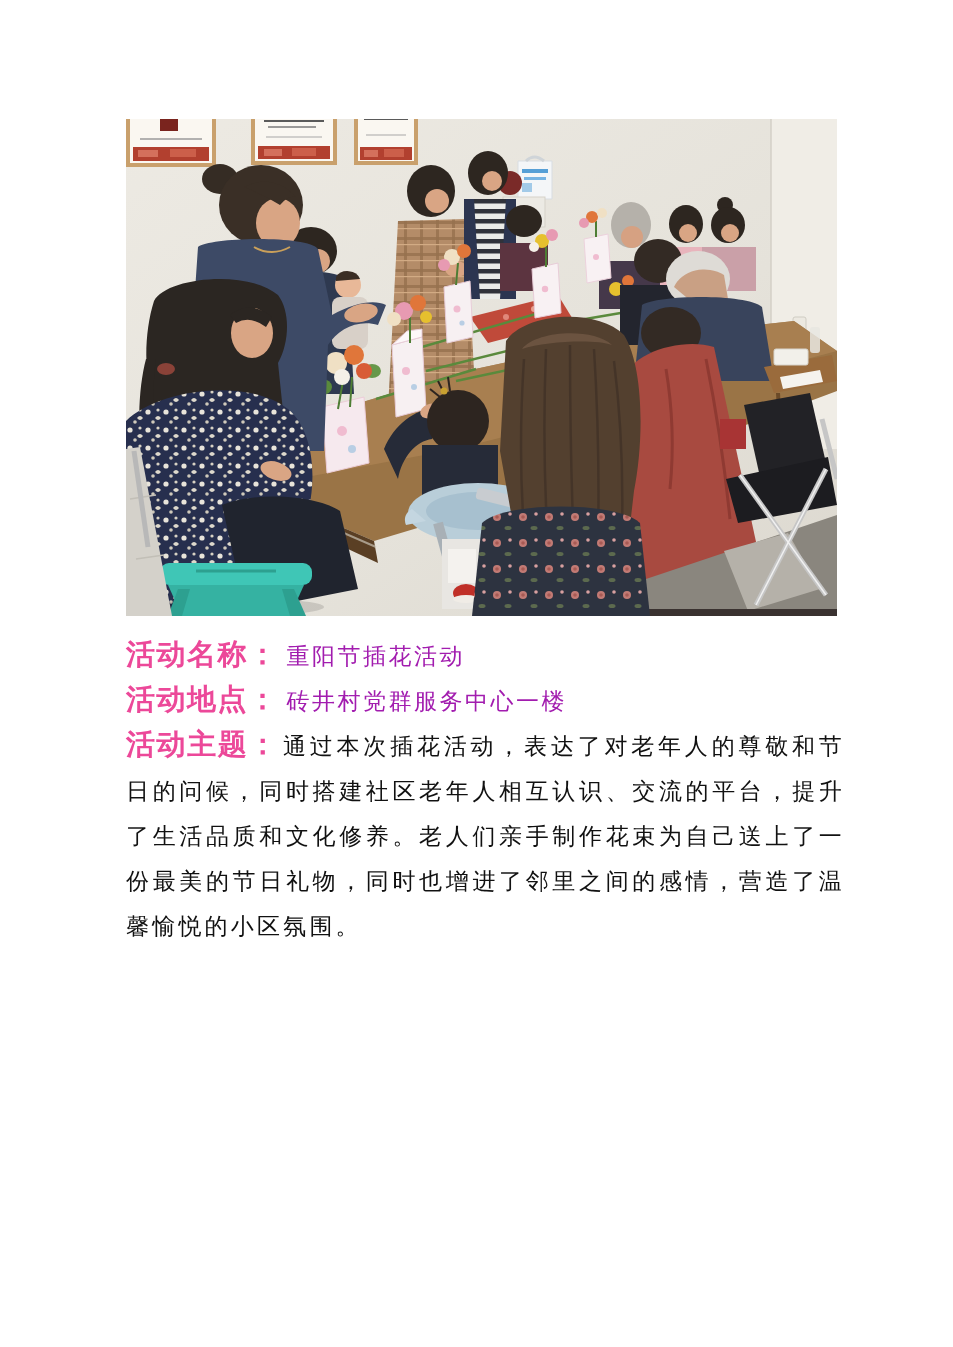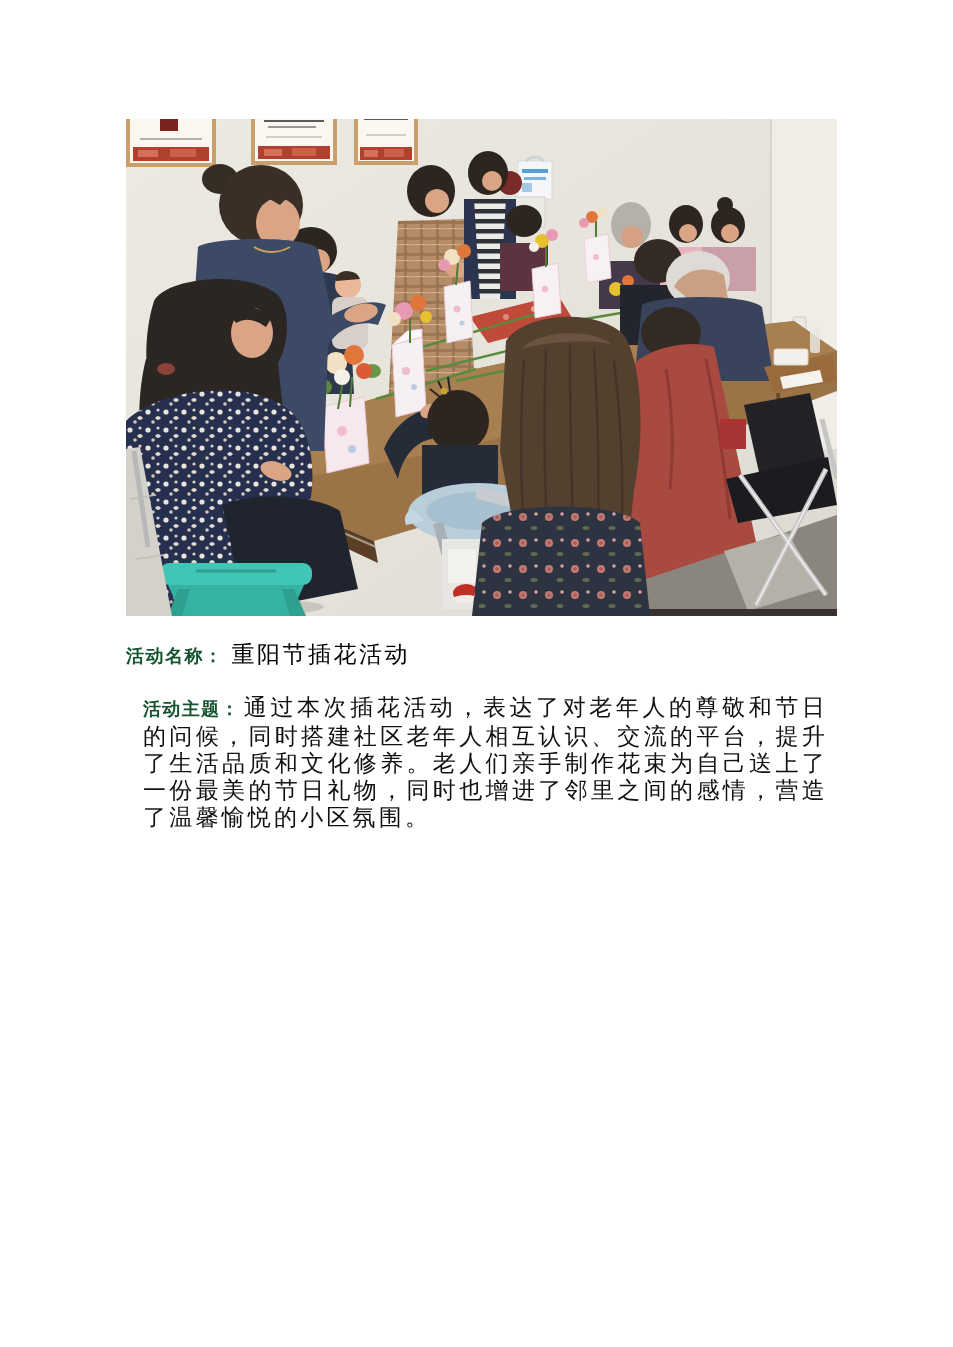--- a/index.html
+++ b/index.html
@@ -2,24 +2,24 @@
 <html><head>
 <meta charset="utf-8">
 <style>
   html,body{margin:0;padding:0;background:#ffffff;}
   .page{position:relative;width:953px;height:1347px;margin:0 auto;background:#ffffff;
         font-family:"Liberation Serif", serif;overflow:hidden;}
   .photo{position:absolute;left:126px;top:119px;width:711px;height:497px;overflow:hidden;}
   .photo svg{display:block;}
   .content{position:absolute;left:126px;top:632px;width:719px;color:#000;}
   .field-row{height:45px;line-height:45px;white-space:nowrap;}
-  .field-label{font-family:"Liberation Sans", sans-serif;font-weight:bold;font-size:18px;
-               letter-spacing:1.5px;margin-right:8px;color:#14532d;}
-  .field-value{font-family:"Liberation Serif", serif;font-size:23px;letter-spacing:2.5px;color:#000000;}
-  .theme-para{margin:17px;font-size:23px;line-height:27px;text-align:justify;text-justify:inter-character;
+  .field-label{font-family:"Liberation Sans", sans-serif;font-weight:bold;font-size:29px;
+               letter-spacing:1.5px;margin-right:8px;color:#ec4899;}
+  .field-value{font-family:"Liberation Serif", serif;font-size:23px;letter-spacing:2.5px;color:#a21caf;}
+  .theme-para{margin:0;font-size:23px;line-height:45px;text-align:justify;text-justify:inter-character;
               letter-spacing:3.2px;color:#111;font-family:"Liberation Serif", serif;}
   .theme-para .field-label{letter-spacing:1px;margin-right:4px;}
 </style>
 </head>
 <body>
 
 <div class="page">
 
   <div class="photo">
     <svg width="711" height="497" viewBox="0 0 711 497" xmlns="http://www.w3.org/2000/svg">
@@ -346,18 +346,21 @@
           <line x1="8" y1="332" x2="22" y2="428" stroke="#b8b8b8" stroke-width="5"></line>
         </g>
       </g>
     </svg>
   </div>
 
   <div class="content">
     <div class="field-row">
       <span class="field-label">活动名称：</span><span class="field-value">重阳节插花活动</span>
     </div>
+    <div class="field-row">
+      <span class="field-label">活动地点：</span><span class="field-value">砖井村党群服务中心一楼</span>
+    </div>
     <p class="theme-para">
       <span class="field-label">活动主题：</span><span>通过本次插花活动，表达了对老年人的尊敬和节日的问候，同时搭建社区老年人相互认识、交流的平台，提升了生活品质和文化修养。老人们亲手制作花束为自己送上了一份最美的节日礼物，同时也增进了邻里之间的感情，营造了温馨愉悦的小区氛围。</span>
     </p>
   </div>
 
 </div>
 
 </body></html>

